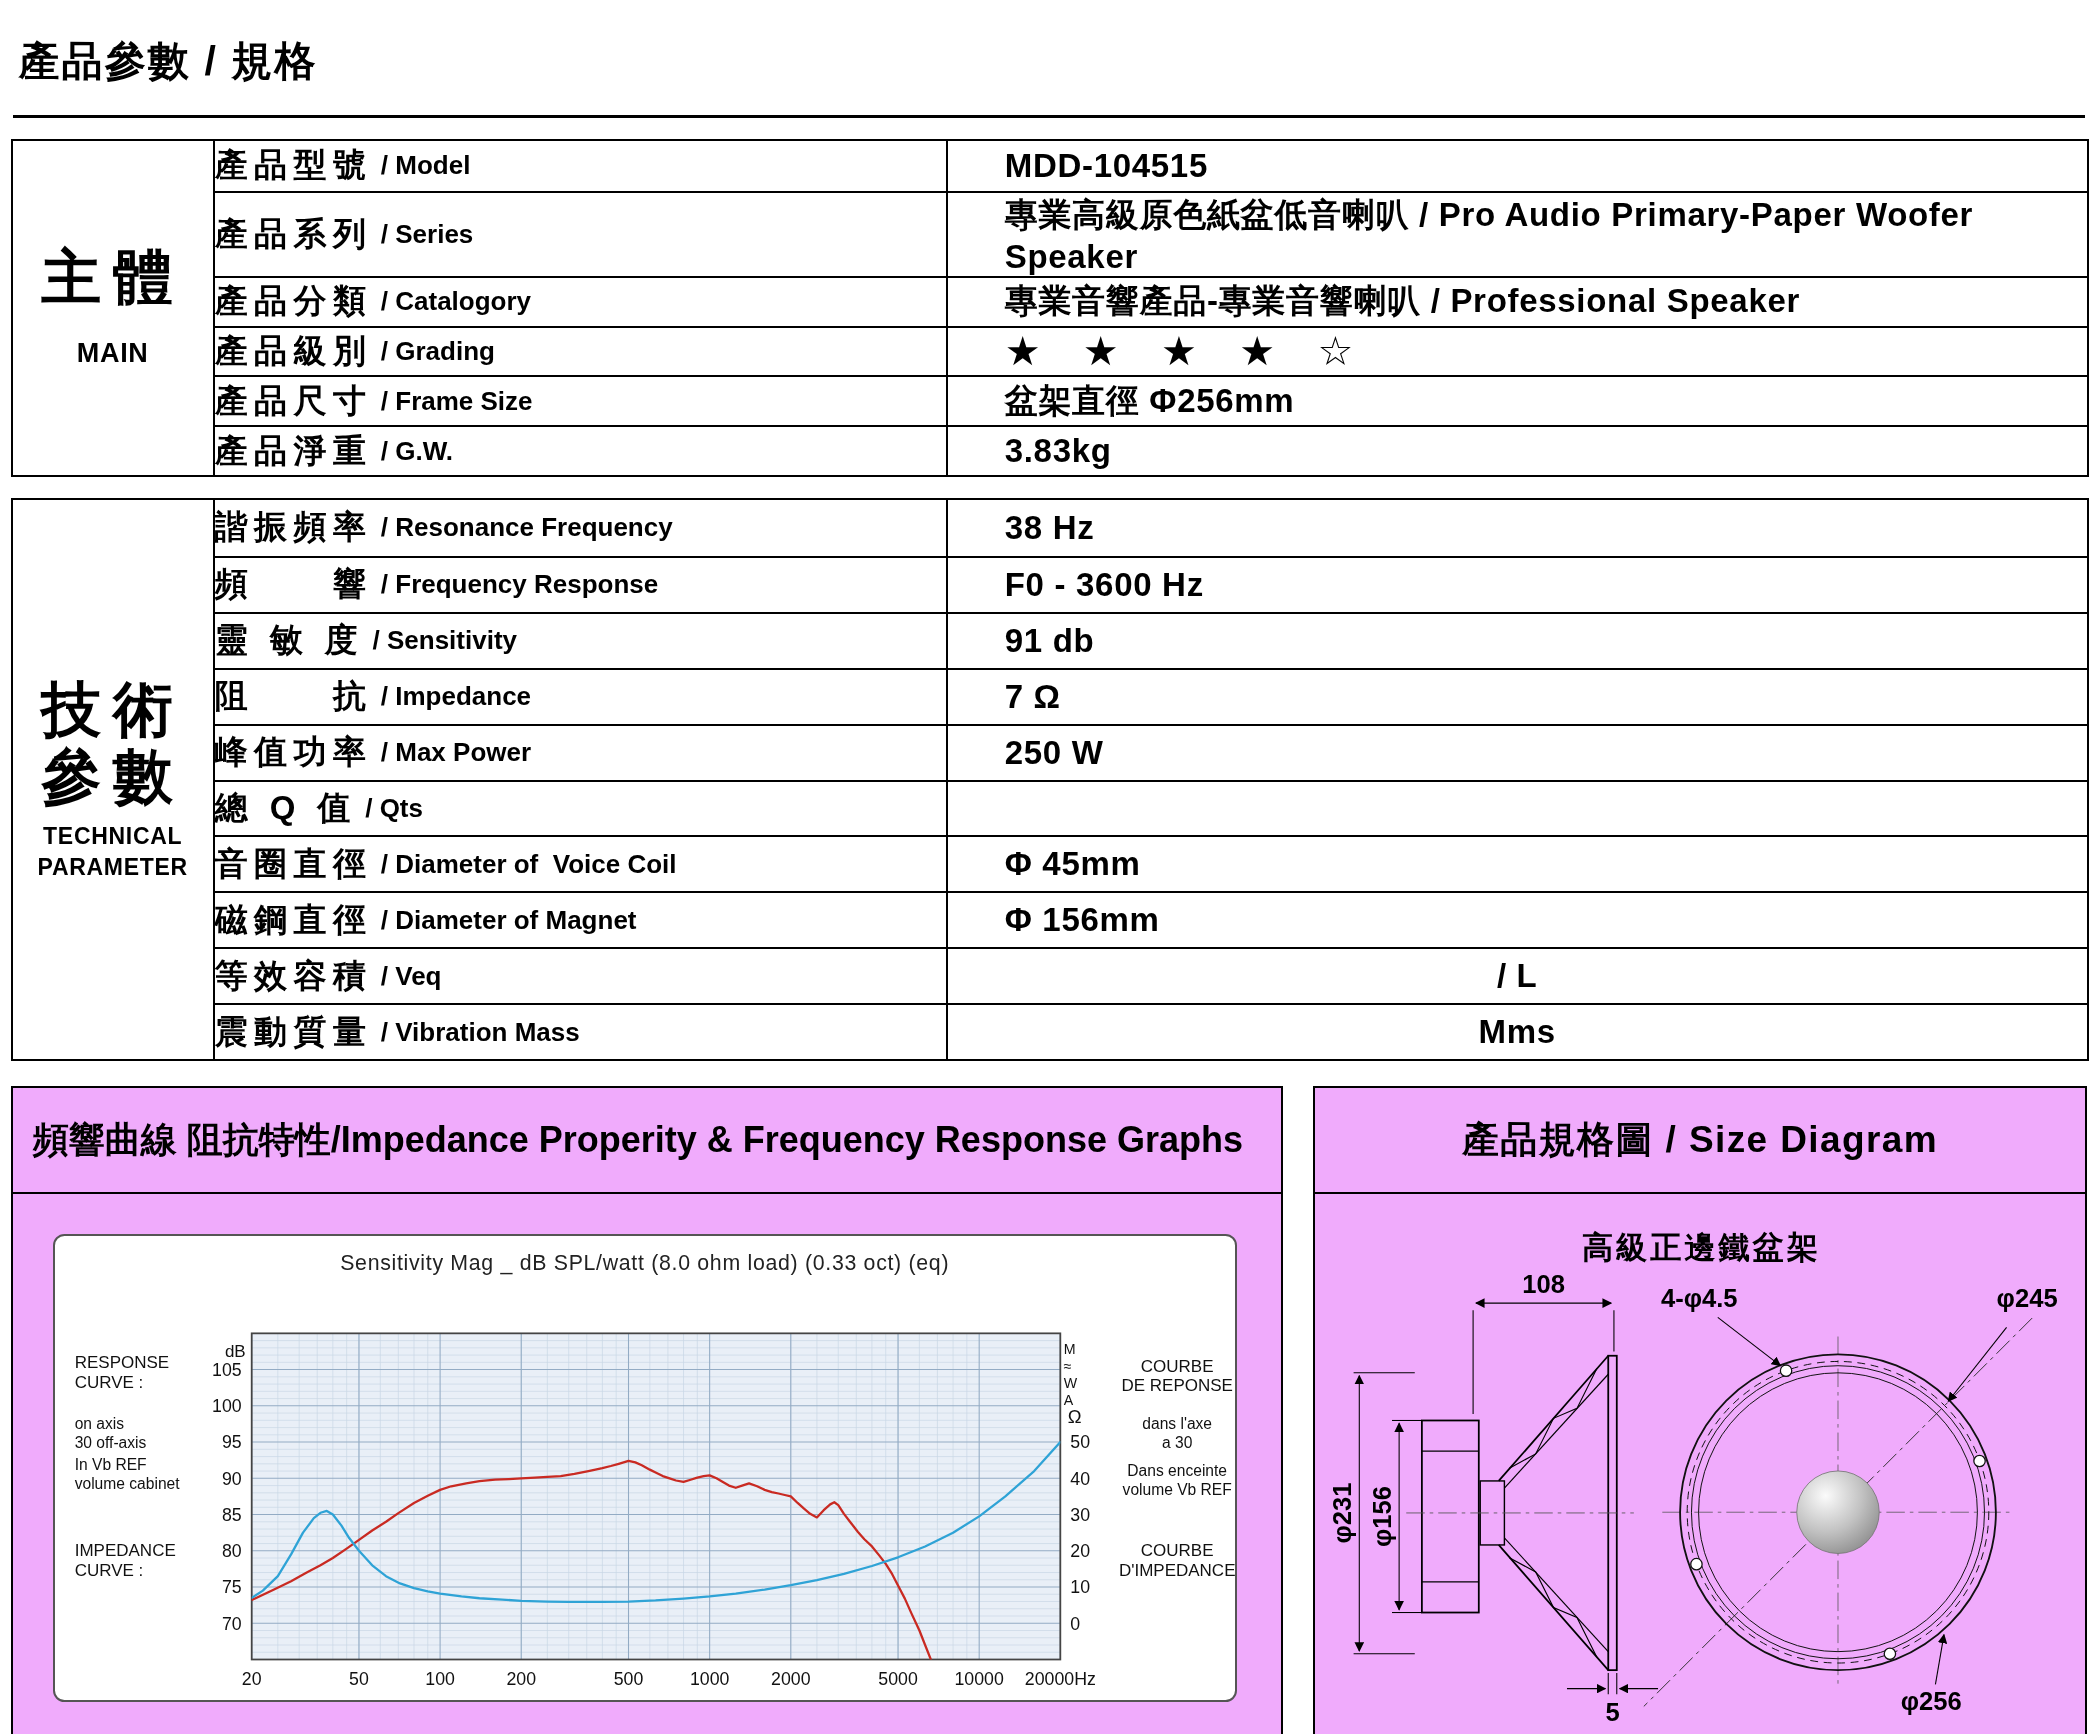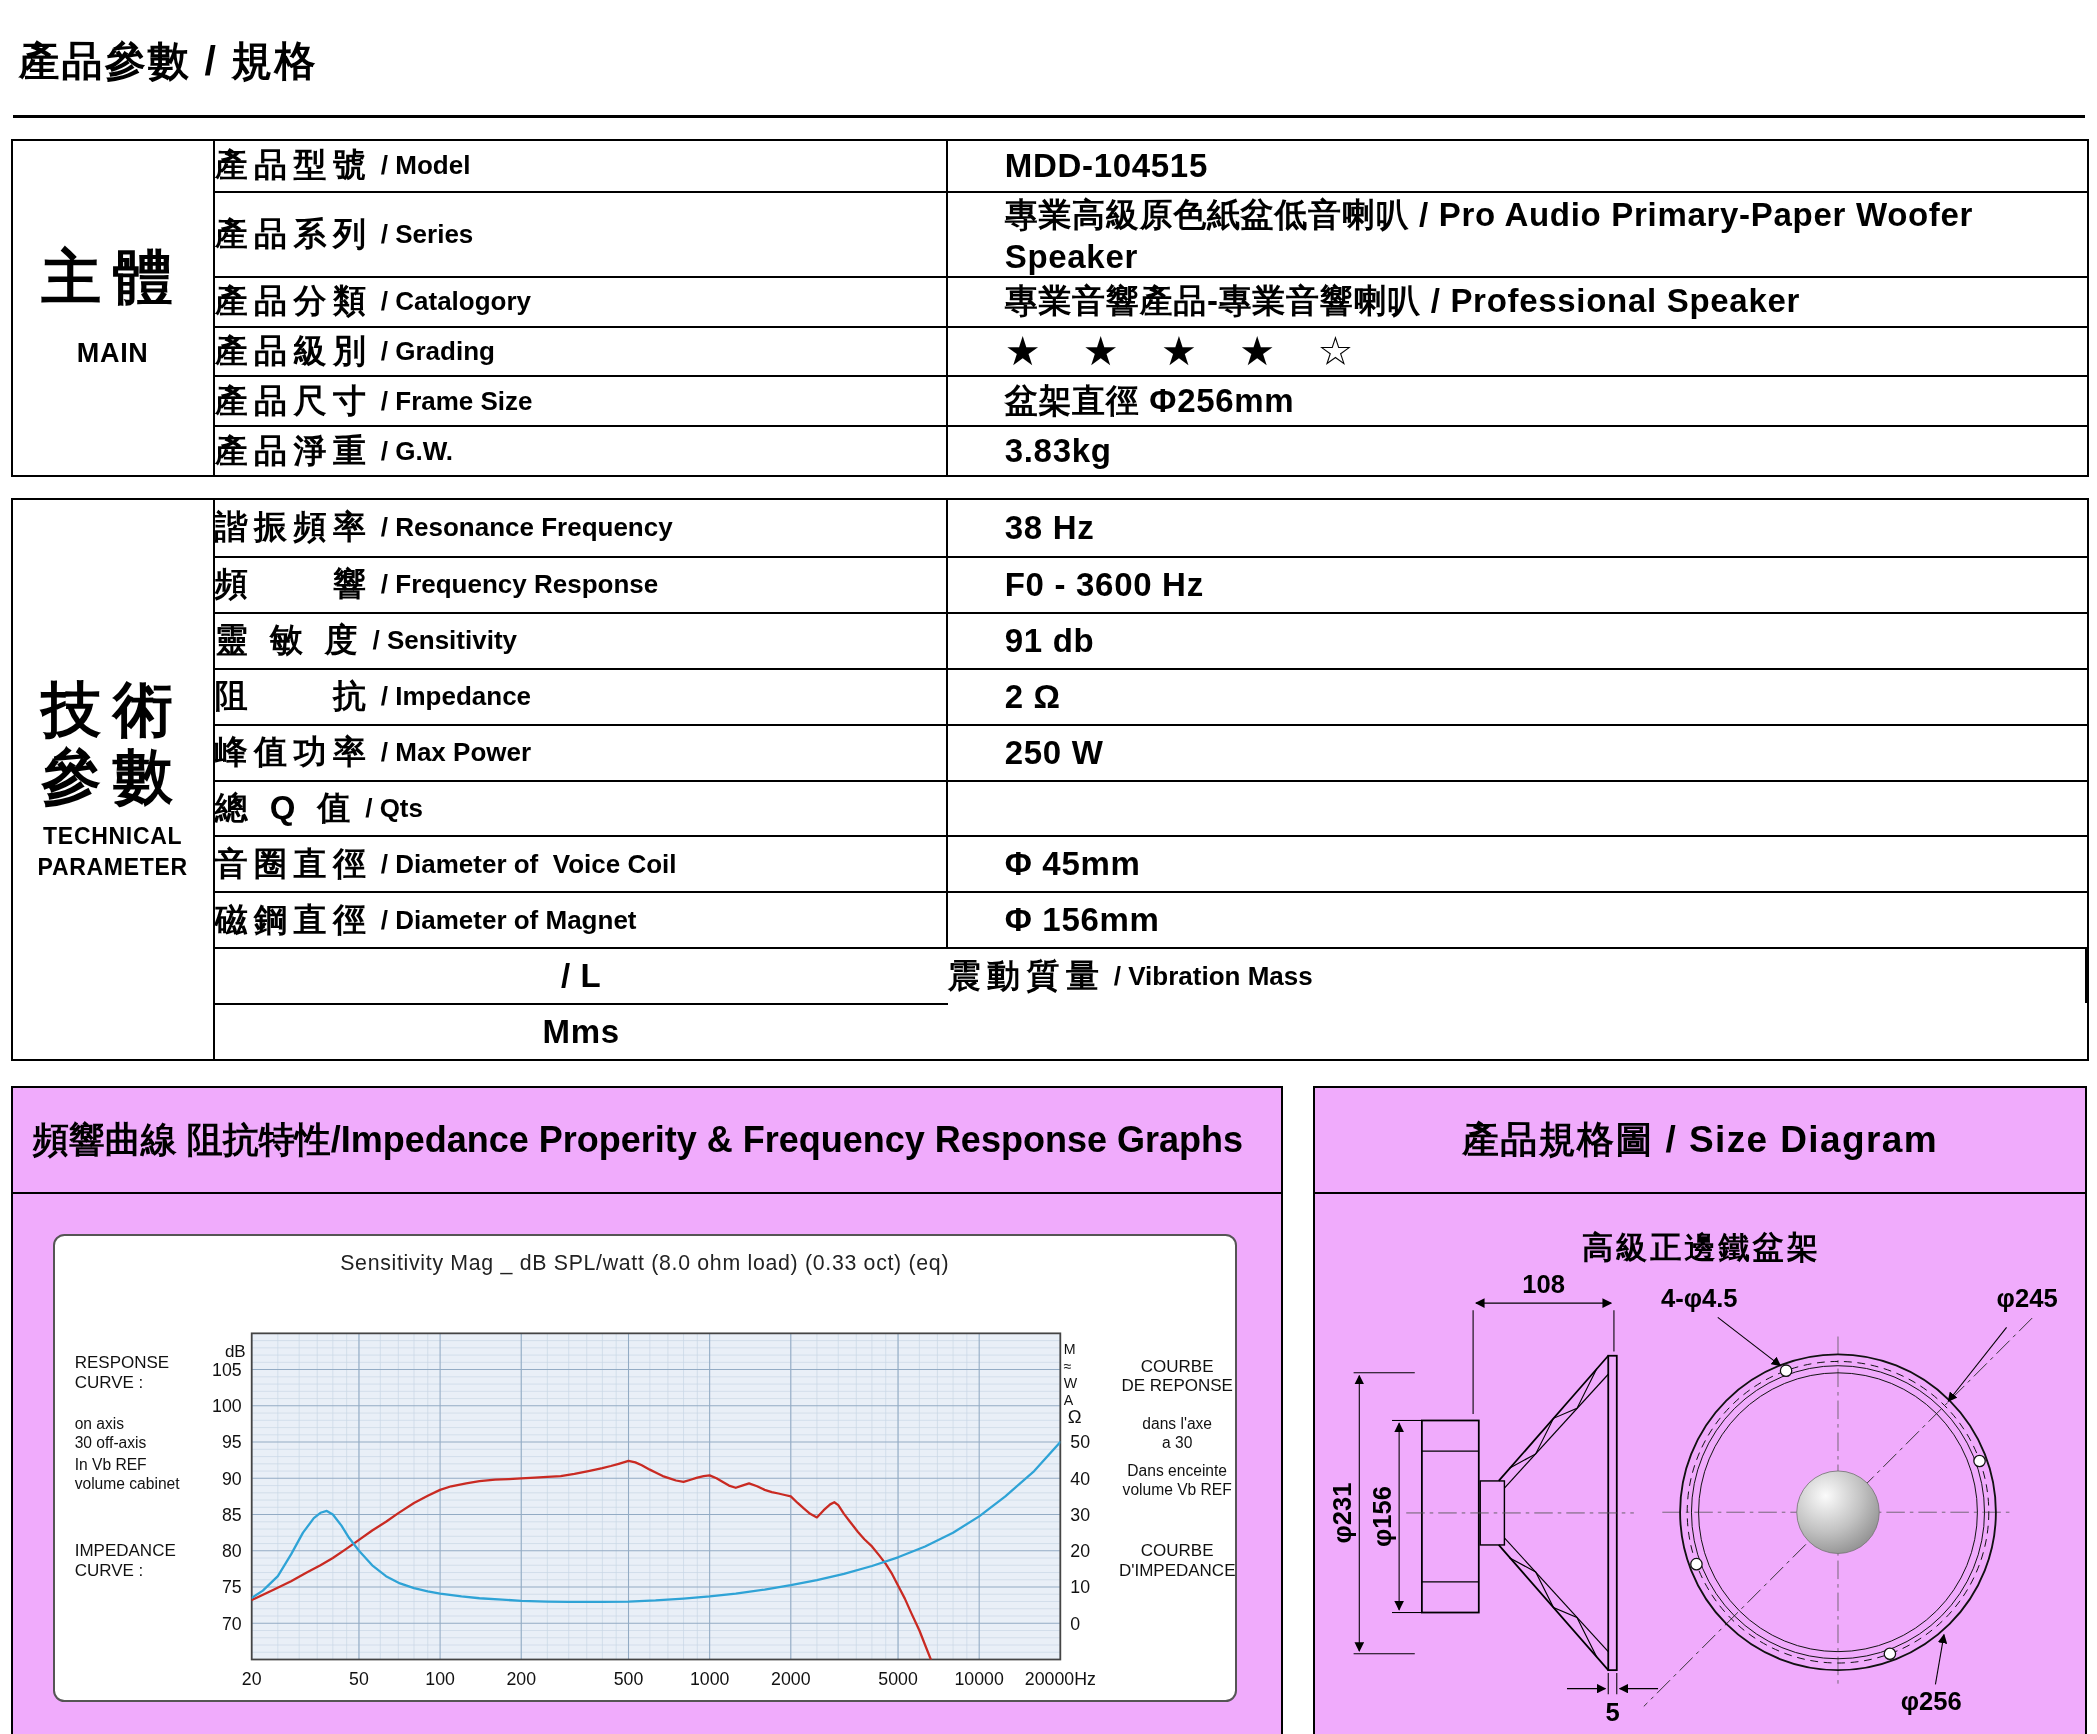--- a/index.html
+++ b/index.html
@@ -133,21 +133,21 @@
   <div class="cell lbl">
       <span class="zh">靈 敏 度</span>
       <span class="en">/ Sensitivity</span>
     </div>
   <div class="cell val">91 db</div>
 
   <div class="cell lbl">
       <span class="zh">阻　　抗</span>
       <span class="en">/ Impedance</span>
     </div>
-  <div class="cell val">2 Ω</div>
+  <div class="cell val">7 Ω</div>
 
   <div class="cell lbl">
       <span class="zh">峰值功率</span>
       <span class="en">/ Max Power</span>
     </div>
   <div class="cell val">250 W</div>
 
   <div class="cell lbl">
       <span class="zh">總 Q 值</span>
       <span class="en">/ Qts</span>
@@ -159,20 +159,24 @@
       <span class="en">/ Diameter of  Voice Coil</span>
     </div>
   <div class="cell val">Φ 45mm</div>
 
   <div class="cell lbl">
       <span class="zh">磁鋼直徑</span>
       <span class="en">/ Diameter of Magnet</span>
     </div>
   <div class="cell val">Φ 156mm</div>
 
+  <div class="cell lbl">
+      <span class="zh">等效容積</span>
+      <span class="en">/ Veq</span>
+    </div>
   <div class="cell val center">/ L</div>
 
   <div class="cell lbl">
       <span class="zh">震動質量</span>
       <span class="en">/ Vibration Mass</span>
     </div>
   <div class="cell val center">Mms</div>
 </div>
 
 <div class="panel graph-panel">

